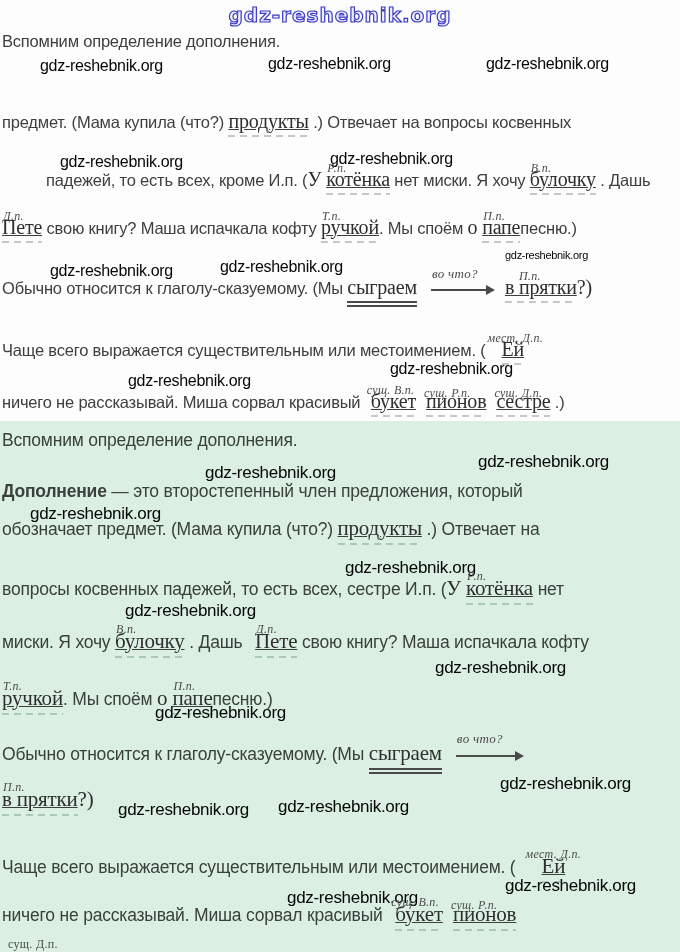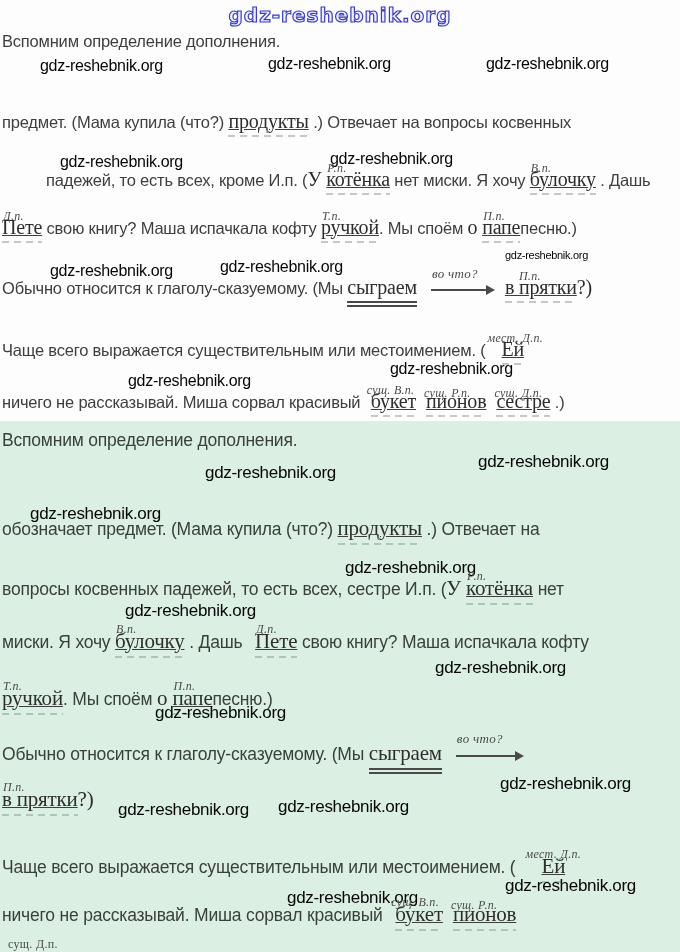--- a/index.html
+++ b/index.html
@@ -74,20 +74,21 @@
   <div class="wm" style="left:390px;top:360px;">gdz-reshebnik.org</div>
   <div class="wm" style="left:128px;top:372px;">gdz-reshebnik.org</div>
 
   <div class="t" style="left:2px;top:391px;"><span>ничего не рассказывай. Миша сорвал красивый </span><span class="aw" style="margin-left:6px;"><i class="lbl" style="left:-4px;">сущ. В.п.</i><span class="obj">букет</span></span><span class="aw" style="margin-left:10px;"><i class="lbl" style="left:-2px;top:-10px;">сущ. Р.п.</i><span class="obj">пионов</span></span><span class="aw" style="margin-left:10px;"><i class="lbl" style="left:-2px;top:-10px;">сущ. Д.п.</i><span class="obj">сестре</span></span><span> .)</span></div>
 
   <div class="t g" style="left:2px;top:430px;">Вспомним определение дополнения.</div>
 
   <div class="wm g" style="left:478px;top:452px;">gdz-reshebnik.org</div>
   <div class="wm g" style="left:205px;top:463px;">gdz-reshebnik.org</div>
 
+  <div class="t g" style="left:2px;top:481px;"><span class="b">Дополнение</span><span> — это второстепенный член предложения, который</span></div>
 
   <div class="wm g" style="left:30px;top:504px;">gdz-reshebnik.org</div>
 
   <div class="t g" style="left:2px;top:518px;"><span>обозначает предмет. (Мама купила (что?) </span><span class="aw"><span class="obj">продукты</span></span><span> .) Отвечает на</span></div>
 
   <div class="wm g" style="left:345px;top:558px;">gdz-reshebnik.org</div>
 
   <div class="t g" style="left:2px;top:578px;"><span>вопросы косвенных падежей, то есть всех, сестре И.п. (</span><span class="op">У </span><span class="aw"><i class="lbl">Р.п.</i><span class="obj">котёнка</span></span><span> нет</span></div>
 
   <div class="wm g" style="left:125px;top:601px;">gdz-reshebnik.org</div>

